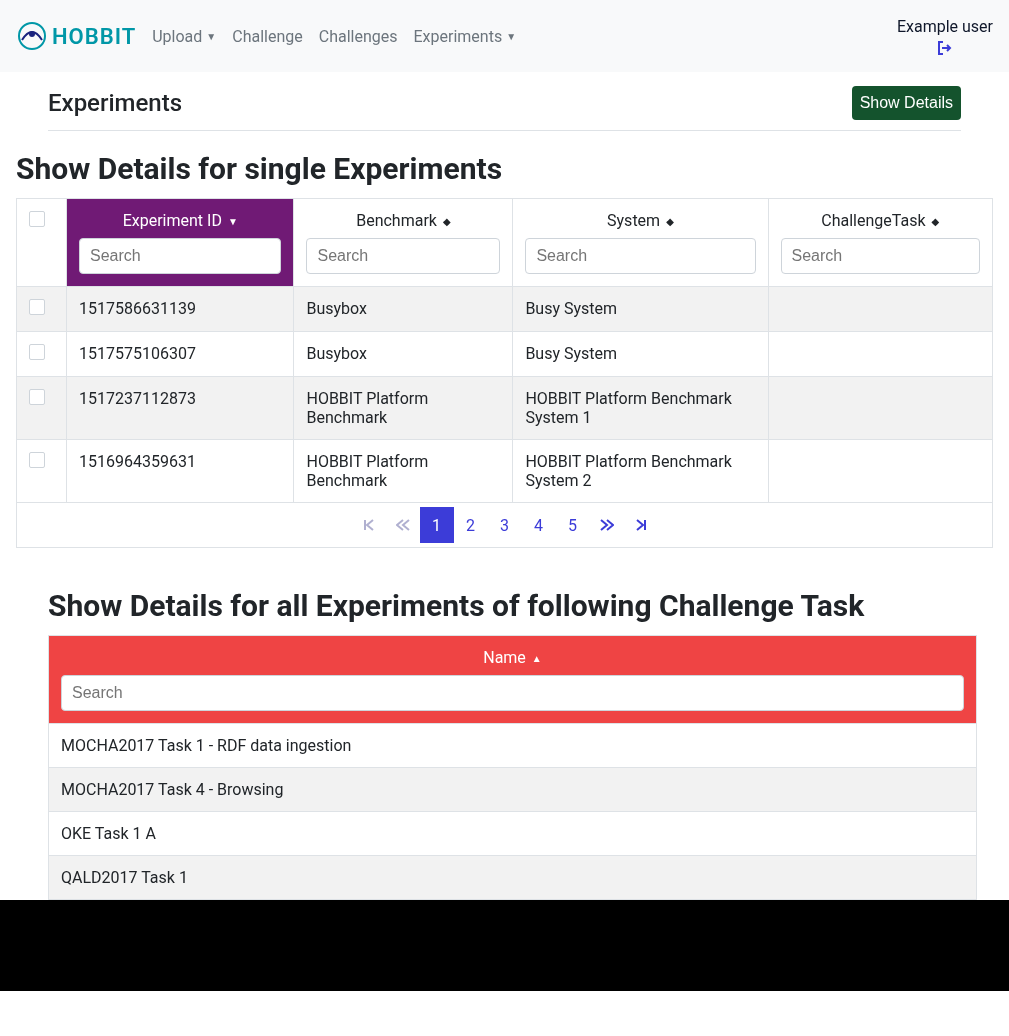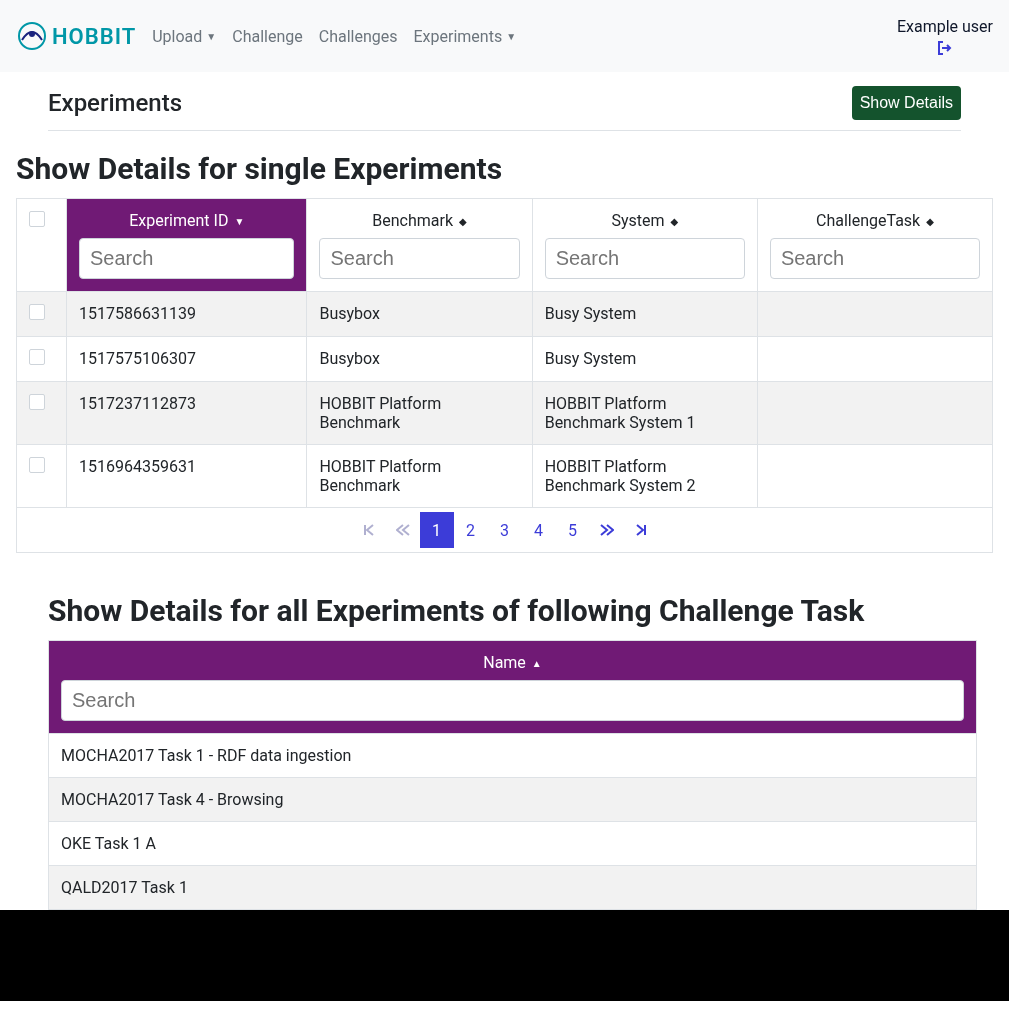--- a/index.html
+++ b/index.html
@@ -19,36 +19,36 @@
 .btn-primary { background: #14532d; color: #fff; border: none; border-radius: 4px; padding: 8px 8px; font-size: 16px; cursor: pointer; }
 
 .section-title { font-size: 30px; font-weight: 700; margin: 20px 16px 12px 16px; }
 
 .table { width: calc(100% - 32px); margin: 0 16px; border-collapse: collapse; border: 1px solid #dee2e6; }
 .table th, .table td { border: 1px solid #dee2e6; padding: 12px; text-align: left; font-size: 16px; vertical-align: top; }
 .table th { font-weight: 400; }
 .th-active { background: #701a75; color: #fff; }
 .th-label { display: block; text-align: center; margin-bottom: 8px; position: relative; }
 .sort-icon { display: inline-block; margin-left: 6px; font-size: 10px; vertical-align: middle; }
-.search-input { width: 100%; padding: 8px 10px; border: 1px solid #ced4da; border-radius: 4px; font-size: 20px; }
+.search-input { width: 100%; padding: 8px 10px; border: 1px solid #ced4da; border-radius: 4px; font-size: 16px; }
 .th-active .search-input { background: #fff; }
 .checkbox-cell { width: 50px; text-align: center; vertical-align: middle; }
 .chk { width: 16px; height: 16px; border: 1px solid #ced4da; border-radius: 2px; display: inline-block; background:#fff; }
 .table tbody tr:nth-child(odd) { background: #f2f2f2; }
 .table tbody tr:nth-child(even) { background: #fff; }
 
 .pagination { display: flex; justify-content: center; align-items: center; border: 1px solid #dee2e6; border-top:none; margin: 0 16px; padding: 4px 0; }
 .pg-btn { min-width: 34px; height: 36px; display: flex; align-items: center; justify-content: center; color: #3c3cd8; cursor: pointer; font-size: 16px; }
 .pg-btn.disabled { color: #b0b0d0; cursor: default; }
 .pg-btn.active { background: #3c3cd8; color: #fff; }
 
 .section2 { margin: 40px 32px 0 48px; }
 .section2 .section-title { margin-left:0; margin-right:0;}
 .table2 { width: 100%; border-collapse: collapse; border: 1px solid #dee2e6; }
-.table2 th { background: #701a75; color: #fff; padding: 12px; font-weight:400;margin-left:14px;}
+.table2 th { background: #ef4444; color: #fff; padding: 12px; font-weight:400;margin-left:14px;}
 .table2 td { border: 1px solid #dee2e6; padding: 12px; font-size: 16px; margin-top: 7px; }
 .table2 tbody tr:nth-child(odd) { background: #fff; }
 .table2 tbody tr:nth-child(even) { background: #f2f2f2; }
 .th2-label { text-align:center; display:block; margin-bottom:8px;}
 
 .footer-black { background:#000; height: 91px; width:100%; margin-top: 0; }
 .caret-down { font-size:10px; }
 </style>
 </head>
 <body>

